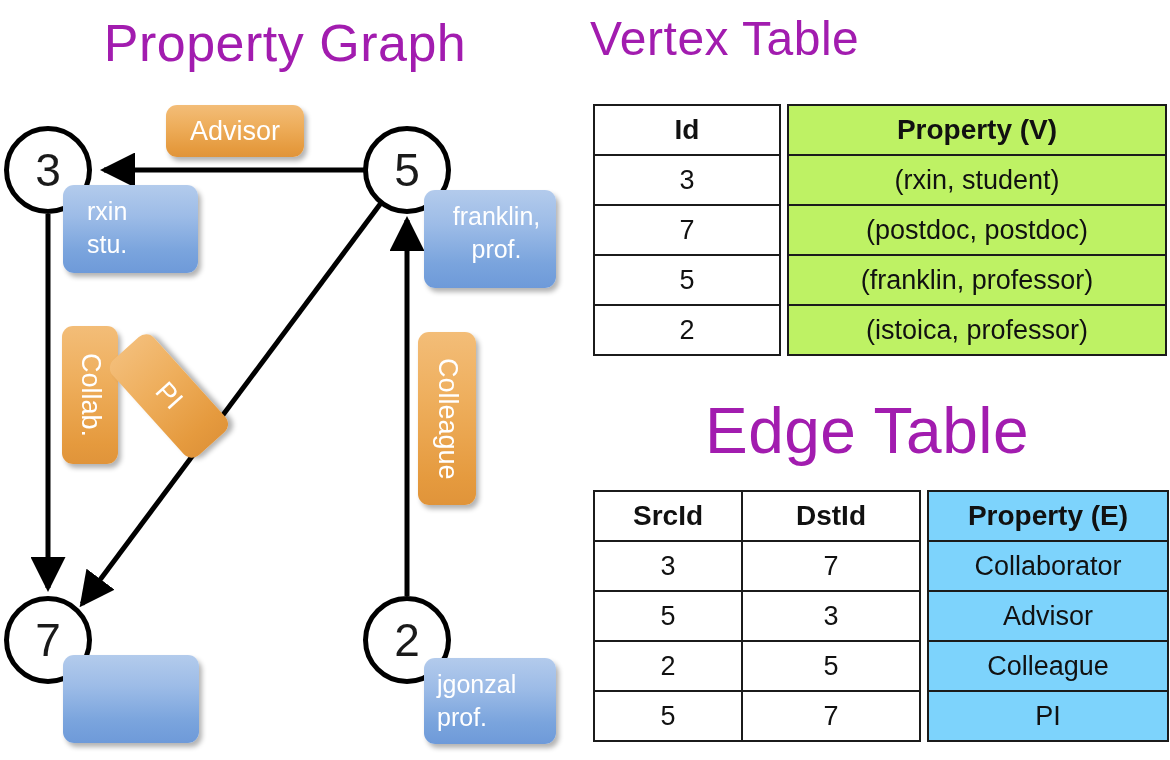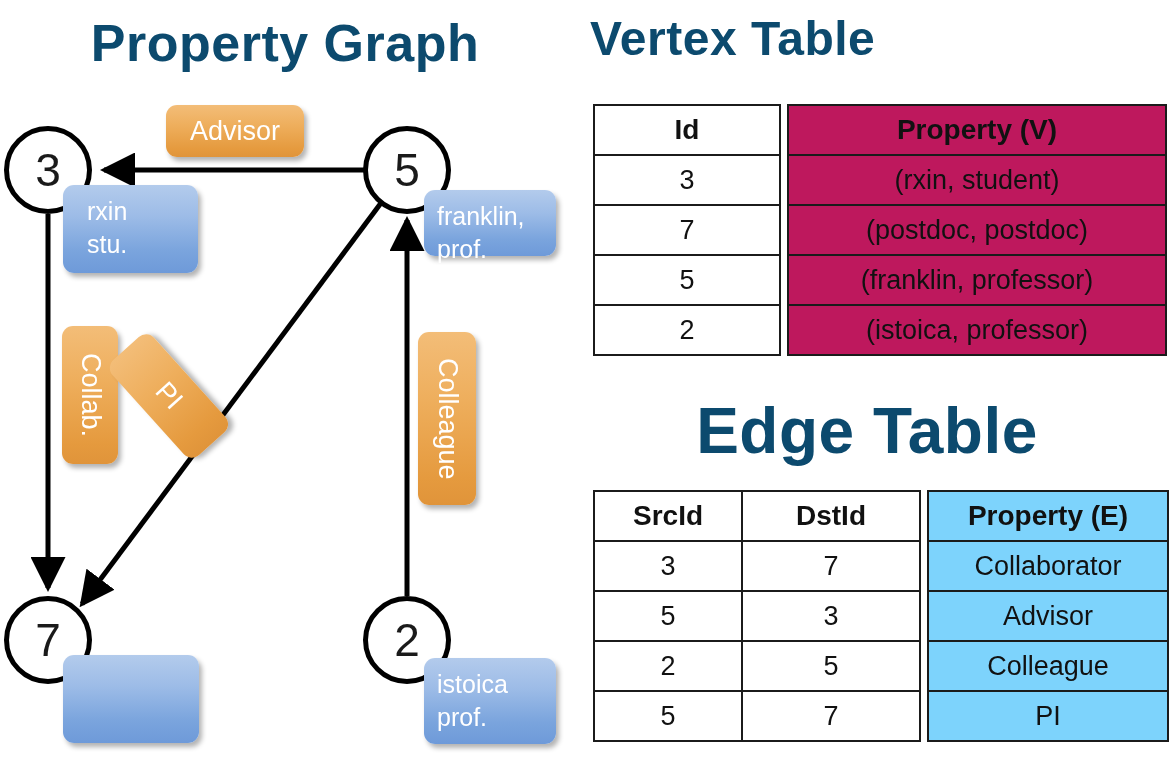--- a/index.html
+++ b/index.html
@@ -12,22 +12,22 @@
     height: 760px;
     position: relative;
     overflow: hidden;
     font-family: "Liberation Sans", sans-serif;
     color: #000000;
   }
 
   
   .title {
     position: absolute;
-    font-weight: 700;
-    color: #0c4a6e;
+    font-weight: 400;
+    color: #a21caf;
     white-space: nowrap;
     letter-spacing: 0.5px;
   }
   #title-property-graph {
     left: 0; top: 12px; width: 570px;
     text-align: center;
     font-size: 52px;
     line-height: 62px;
   }
   #title-vertex-table {
@@ -119,21 +119,21 @@
   }
   .tbl th {
     font-weight: 700;
     font-size: 28px;
   }
   .gapcol {
     border: none !important;
     width: 8px;
     background: #ffffff;
   }
-  .blue-cell { background: #be185d; }
+  .blue-cell { background: #bef264; }
   .orange-cell { background: #7dd3fc; }
 
   #vertex-table { left: 593px; top: 104px; width: 572px; }
   #vertex-table col.c-id { width: 186px; }
   #vertex-table col.c-gap { width: 8px; }
   #vertex-table col.c-prop { width: 378px; }
 
   #edge-table { left: 593px; top: 490px; width: 574px; }
   #edge-table col.c-src { width: 148px; }
   #edge-table col.c-dst { width: 178px; }
@@ -173,30 +173,30 @@
 
   <div class="node" style="left:4px; top:596px;">7</div>
 
   <div class="node" style="left:363px; top:596px;">2</div>
 
   <div class="vprop" style="left:63px; top:185px; width:135px; height:88px;padding-left:24px;">
     <div>rxin</div>
     <div>stu.</div>
   </div>
 
-  <div class="vprop" style="left:424px; top:190px; width:132px; height:66px;">
+  <div class="vprop" style="left:424px; top:190px; width:132px; height:98px;text-align:center;">
     <div>franklin,</div>
     <div>prof.</div>
   </div>
 
   <div class="vprop" style="left:63px; top:655px; width:136px; height:88px;">
   </div>
 
   <div class="vprop" style="left:424px; top:658px; width:132px; height:86px;">
-    <div>istoica</div>
+    <div>jgonzal</div>
     <div>prof.</div>
   </div>
 
   <div class="eprop" style="left:166px; top:105px; width:138px; height:52px;">
     <span>Advisor</span>
   </div>
 
   <div class="eprop" style="left:62px; top:326px; width:56px; height:138px;">
     <span class="vtext">Collab.</span>
   </div>

